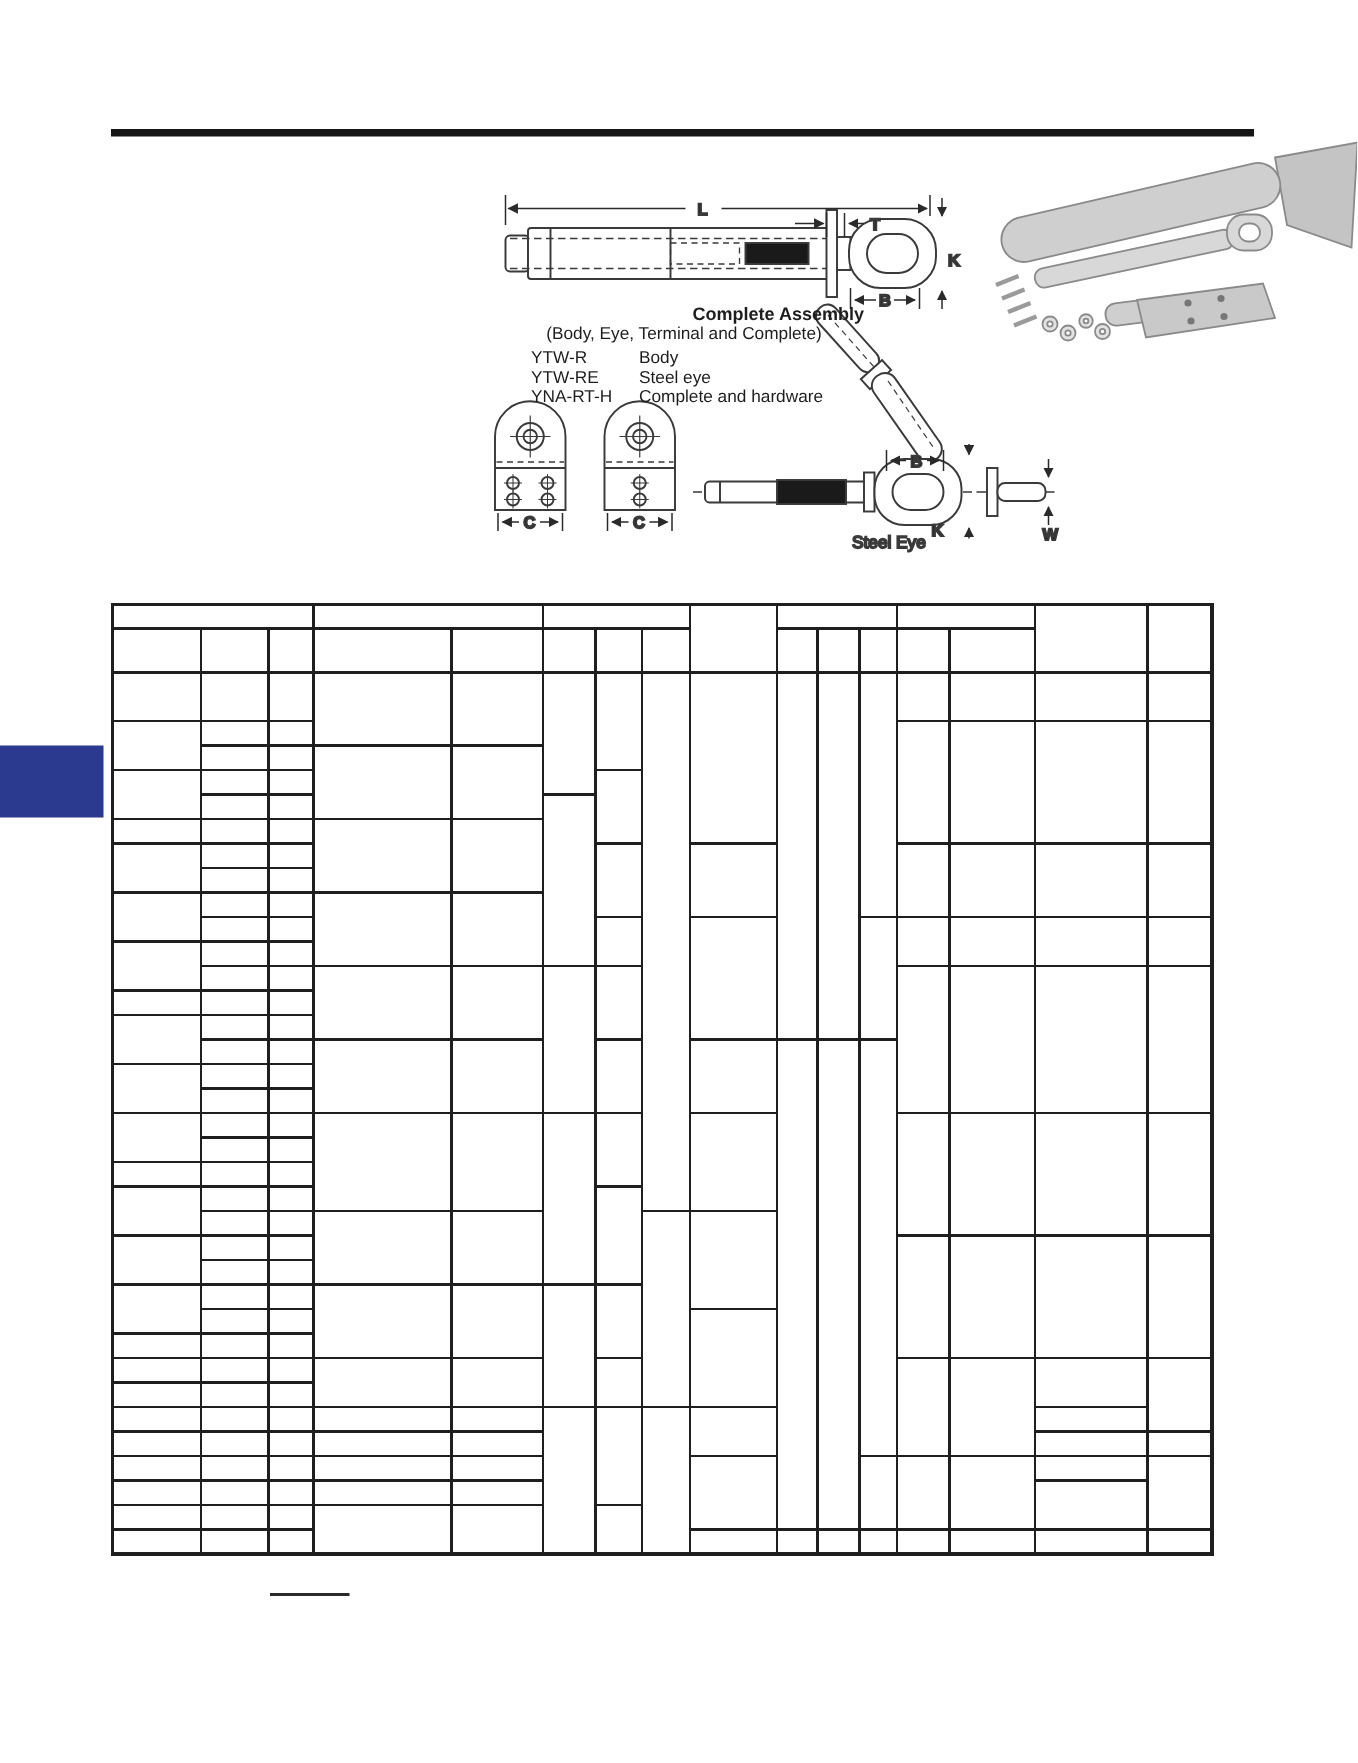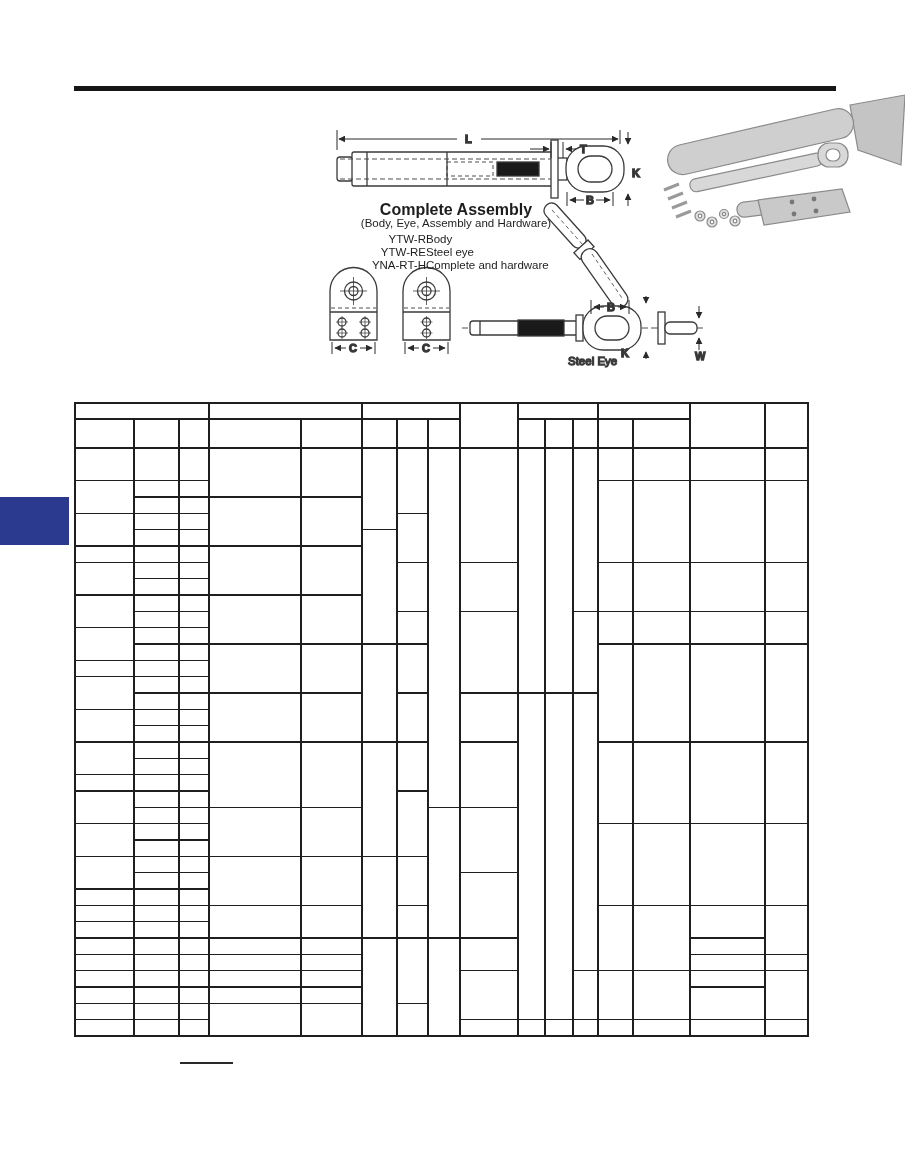--- a/index.html
+++ b/index.html
@@ -2,24 +2,24 @@
 <html><head>
 <meta charset="utf-8">
 <style>
   html,body{margin:0;padding:0;background:#fff;}
   .page{position:relative;width:905px;height:1175px;background:#ffffff;overflow:hidden;
         font-family:"Liberation Sans",sans-serif;color:#222;}
   .top-rule{position:absolute;left:74px;top:86px;width:762px;height:5px;background:#161616;}
   .side-tab{position:absolute;left:0;top:497px;width:69px;height:48px;}
   .footnote-rule{position:absolute;left:180px;top:1062px;width:53px;height:2px;background:#2a2a2a;}
   .assembly-note{position:absolute;left:336px;top:203px;width:240px;font-size:11.5px;line-height:13px;color:#1d1d1d;}
-  .assembly-note .ttl{font-weight:bold;text-align:center;font-size:16px;}
+  .assembly-note .ttl{font-weight:bold;text-align:right;font-size:12px;}
   .assembly-note .sub{text-align:center;margin-top:1px;}
   .assembly-note .rows{margin-top:3px;padding-left:18px;}
-  .assembly-note .row{display:flex;text-align:right;}
+  .assembly-note .row{display:flex;}
   .assembly-note .code{width:72px;}
   svg{position:absolute;left:0;top:0;}
   text{font-family:"Liberation Sans",sans-serif;fill:#1d1d1d;}
   .dim{font-size:11px;font-weight:bold;}
   .cap{font-size:11.5px;fill:#333;}
 </style>
 </head>
 <body>
 
 <div class="page">
@@ -421,21 +421,21 @@
         <line x1="765" y1="823.6666666666666" x2="808" y2="823.6666666666666" stroke="#1f1f1f" stroke-width="1.4"></line>
         <line x1="765" y1="905.3333333333333" x2="808" y2="905.3333333333333" stroke="#1f1f1f" stroke-width="1.4"></line>
         <line x1="765" y1="954.3333333333333" x2="808" y2="954.3333333333333" stroke="#1f1f1f" stroke-width="1.4"></line>
         <line x1="765" y1="970.6666666666666" x2="808" y2="970.6666666666666" stroke="#1f1f1f" stroke-width="1.4"></line>
         <line x1="765" y1="1019.6666666666666" x2="808" y2="1019.6666666666666" stroke="#1f1f1f" stroke-width="1.4"></line>
       </g>
   </svg>
 
   <div class="assembly-note">
     <div class="ttl">Complete Assembly</div>
-    <div class="sub">(Body, Eye, Assembly and Hardware)</div>
+    <div class="sub">(Body, Eye, Terminal and Complete)</div>
     <div class="rows">
       <div class="row">
         <span class="code">YTW-R</span>
         <span class="desc">Body</span>
       </div>
       <div class="row">
         <span class="code">YTW-RE</span>
         <span class="desc">Steel eye</span>
       </div>
       <div class="row">

